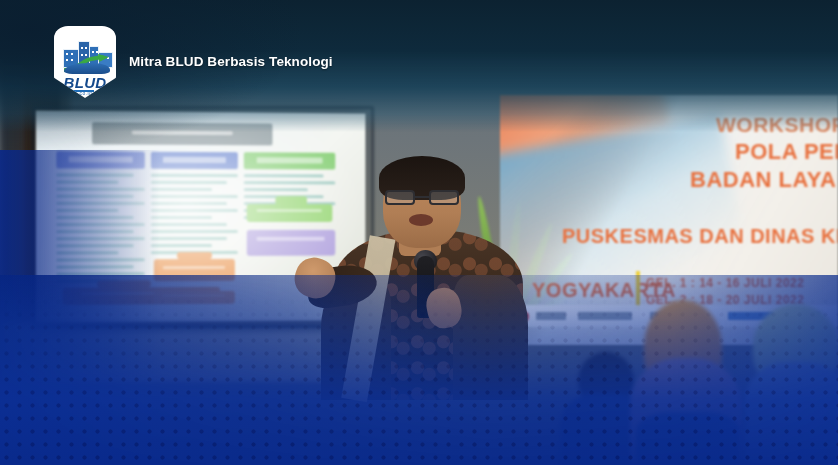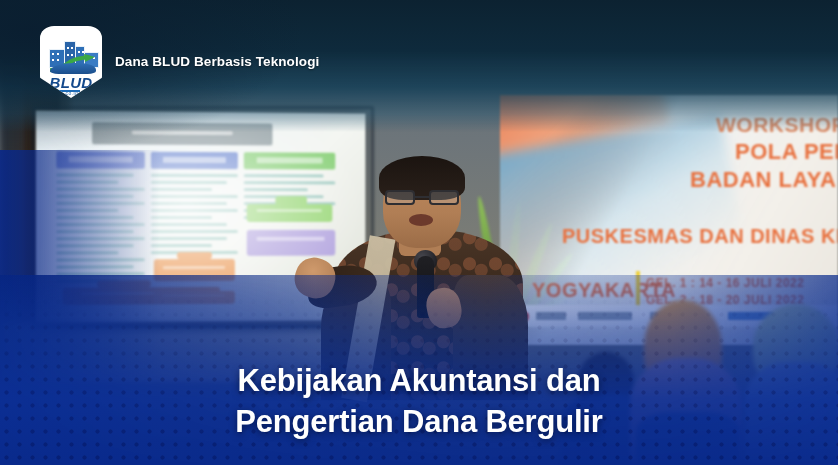--- a/index.html
+++ b/index.html
@@ -285,20 +285,21 @@
     position:absolute; left:40px; top:26px;
     display:flex; align-items:center; gap:13px;
     z-index:20;
   }
   .brand-logo {
     position:relative; width:62px; height:72px;
     background:#ffffff;
     border-radius:14px 14px 14px 14px / 12px 12px 22px 22px;
     clip-path:polygon(10% 0%, 90% 0%, 100% 10%, 100% 72%, 50% 100%, 0% 72%, 0% 10%);
     box-shadow:0 2px 5px rgba(0,0,0,.35);
+    margin-left:14px;
   }
   .logo-inner { position:absolute; inset:4px 4px 6px 4px; }
   .bld-bldg {
     position:absolute; left:5px; top:8px; width:50px; height:30px;
   }
   .bld-block { position:absolute; bottom:0; background:#2e6fb7; border:1px solid #e9f1f8; }
   .bb1 { left:0;  width:16px; height:19px; }
   .bb2 { left:15px;width:12px; height:27px; background:#2a64a8; }
   .bb3 { left:26px;width:10px; height:22px; }
   .bb4 { left:35px;width:15px; height:16px; background:#3a7cc4; }
@@ -538,22 +539,18 @@
             <path d="M34 0 L45 3 L35 8 Z" fill="#3aa845"></path>
           </svg>
         </div>
         <div class="bld-wave"></div>
         <div class="bld-text">BLUD</div>
         <i class="bld-underline"></i>
         <div class="bld-sub">.co.id</div>
       </div>
     </div>
     <div class="brand-text">
-      <div class="brand-line1">Dana BLUD Berbasis Teknologi</div>
+      <div class="brand-line1">Mitra BLUD Berbasis Teknologi</div>
     </div>
   </div>
 
-  <div class="title-block">
-    <div class="title-line">Kebijakan Akuntansi dan</div>
-    <div class="title-line">Pengertian Dana Bergulir</div>
-  </div>
 
 </div>
 
 </body></html>

